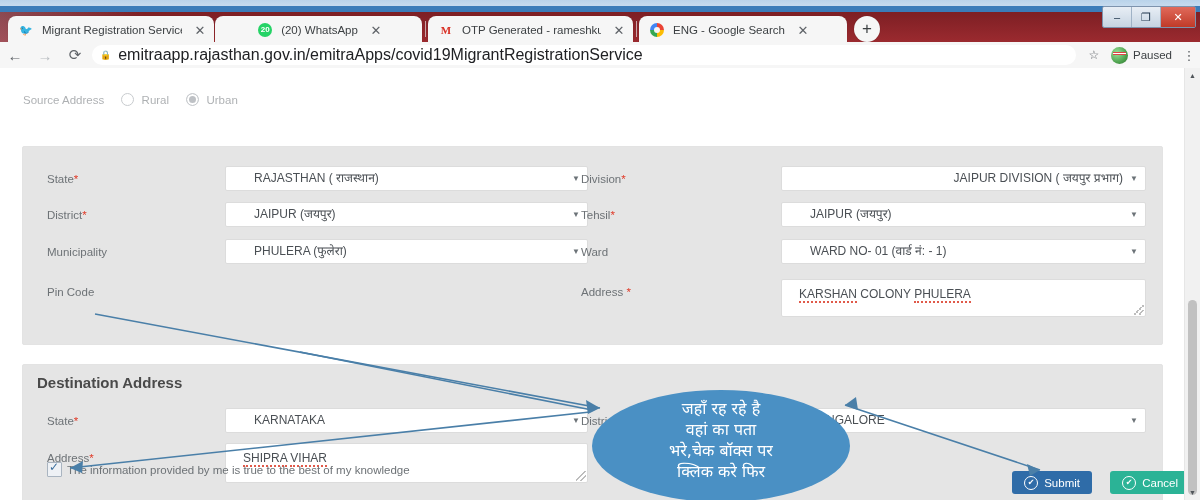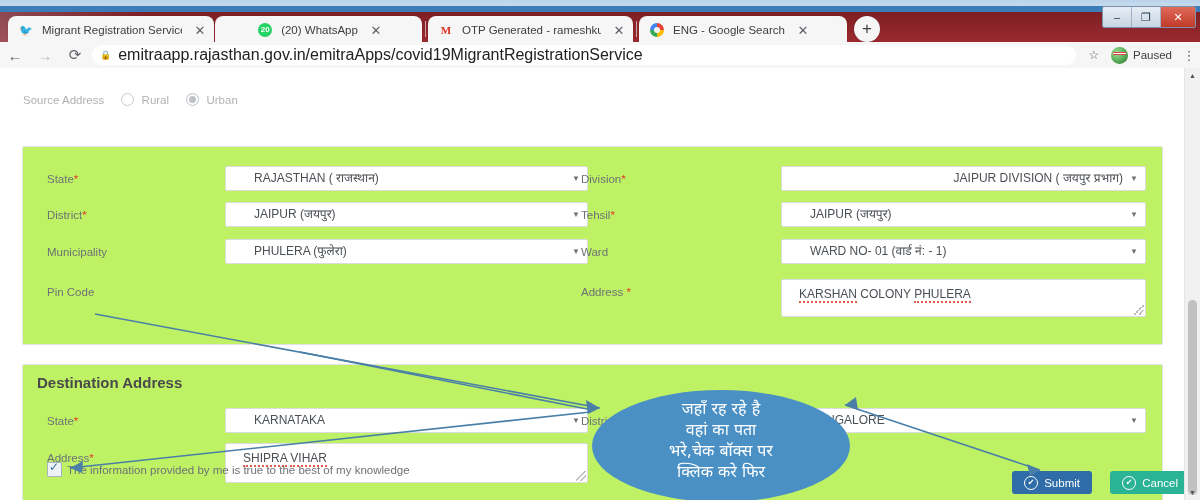--- a/index.html
+++ b/index.html
@@ -119,21 +119,21 @@
     position:absolute;left:23px;top:62px;font-size:11.5px;color:#6b7075;
     opacity:.55;white-space:nowrap;margin-top:32px;
   }
   .sa-line .radio{
     display:inline-block;width:11px;height:11px;border-radius:50%;
     border:1px solid #9aa0a6;vertical-align:-2px;margin:0 4px 0 14px;background:#fff;
   }
   .sa-line .radio.sel{background:#8a9097;box-shadow:inset 0 0 0 2px #fff;}
 
   .panel{
-    position:absolute;background:#bef264;border:1px solid #e3e3e3;border-radius:2px;
+    position:absolute;background:#e5e5e5;border:1px solid #e3e3e3;border-radius:2px;
   }
   #panel-source{left:22px;top:78px;width:1139px;height:197px;}
   #panel-dest{left:22px;top:296px;width:1139px;height:147px;}
 
   .section-title{
     position:absolute;left:14px;top:9px;font-size:15px;font-weight:bold;color:#4a4a4a;
   }
 
   .field-label{
     position:absolute;font-size:11.5px;color:#6d7276;white-space:nowrap;

